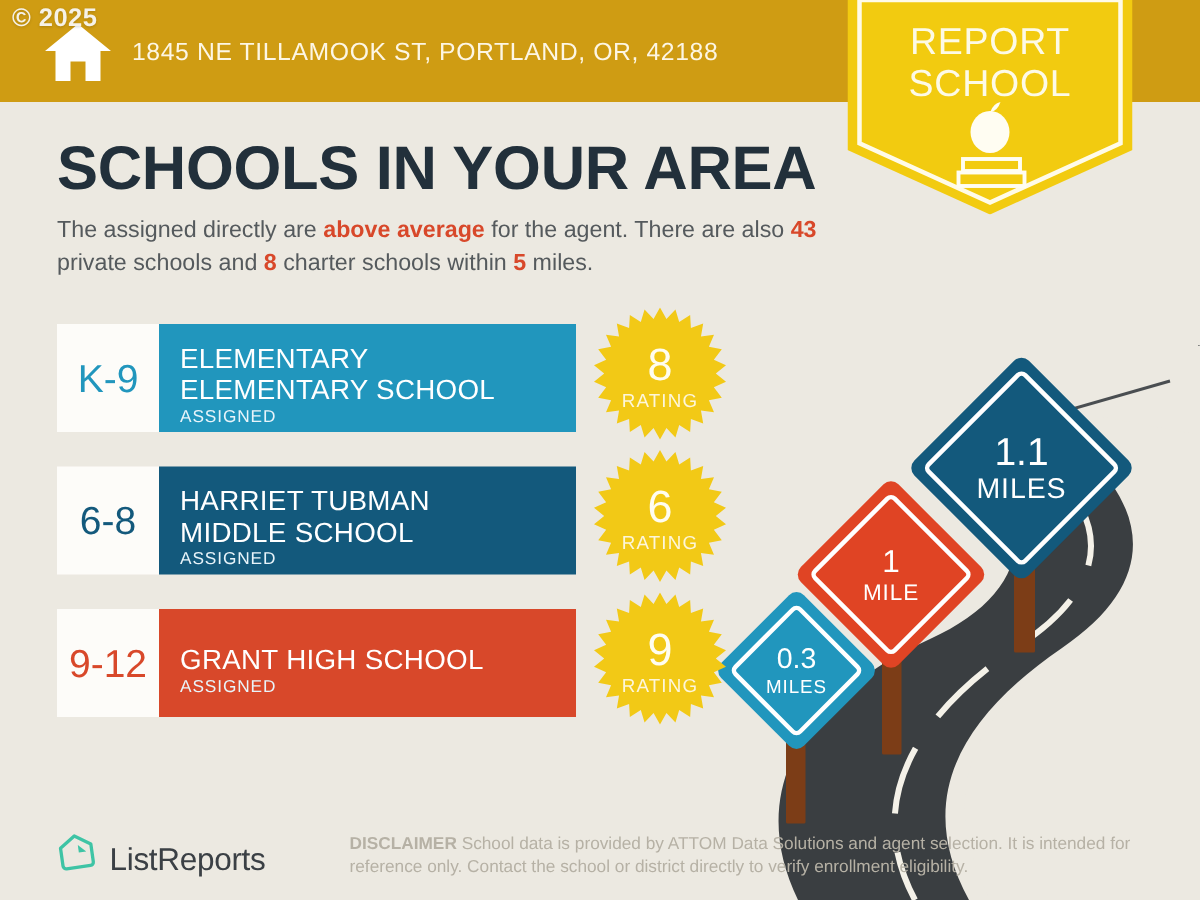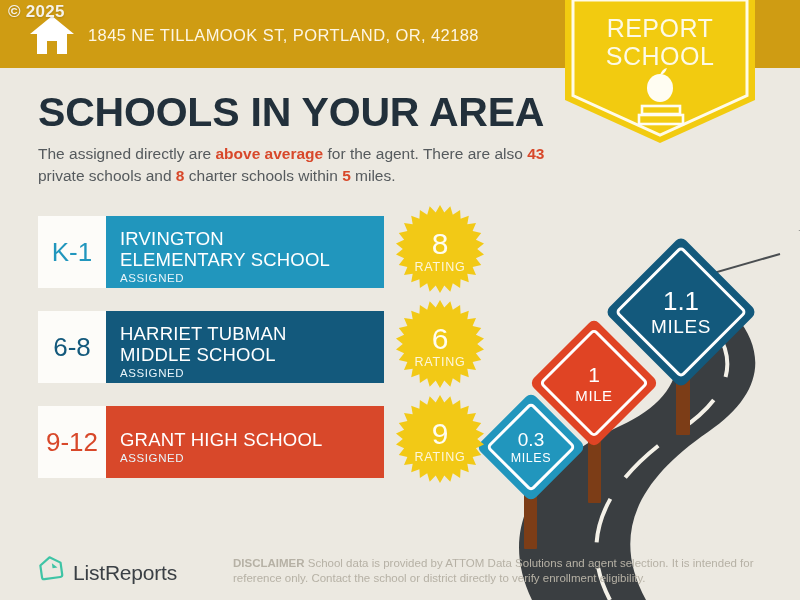--- a/index.html
+++ b/index.html
@@ -197,23 +197,23 @@
   <div class="sign" style="left:492px; top:408px; width:78px; height:78px;">
     <div class="diamond" style="background:#2196bd;"></div>
     <div class="inner-line"></div>
     <div class="sign-label">
       <span class="sign-big" style="font-size:19px;">0.3</span>
       <span class="sign-small" style="font-size:12.5px;">MILES</span>
     </div>
   </div>
 
   <div class="school-row row-1">
-    <div class="grade-box" style="color:#2196bd;">K-1</div>
+    <div class="grade-box" style="color:#2196bd;">K-9</div>
     <div class="name-bar" style="background:#2196bd;">
-      <span class="school-name">IRVINGTON</span>
+      <span class="school-name">ELEMENTARY</span>
       <span class="school-name">ELEMENTARY SCHOOL</span>
       <span class="assigned">ASSIGNED</span>
     </div>
     <div class="starburst">
       <svg width="94" height="94" viewBox="0 0 94 94">
           <polygon points="47,0 51.3,7.6 57.3,1.3 59.8,9.7 67.1,5 67.6,13.7 75.8,10.7 74.3,19.3 83,18.1 79.6,26.1 88.2,27.9 82.9,34.8 91,38.5 84.2,44 91,49.5 82.9,53.2 88.2,60.1 79.6,61.9 83,69.9 74.3,68.7 75.8,77.3 67.6,74.3 67.1,83 59.8,78.3 57.3,86.7 51.3,80.4 47,88 42.7,80.4 36.7,86.7 34.2,78.3 26.9,83 26.4,74.3 18.2,77.3 19.7,68.7 11,69.9 14.4,61.9 5.8,60.1 11.1,53.2 3,49.5 9.8,44 3,38.5 11.1,34.8 5.8,27.9 14.4,26.1 11,18.1 19.7,19.3 18.2,10.7 26.4,13.7 26.9,5 34.2,9.7 36.7,1.3 42.7,7.6" fill="#f2c916"></polygon>
         </svg>
       <div class="star-inner">
         <span class="rating-num">8</span>
         <span class="rating-lbl">RATING</span>

